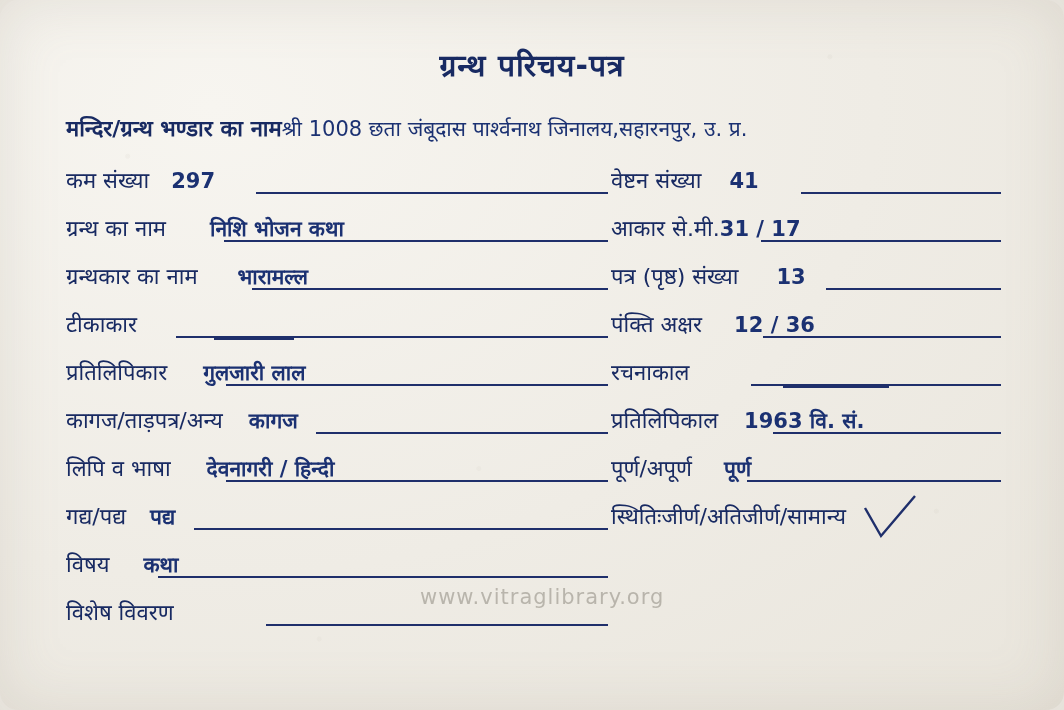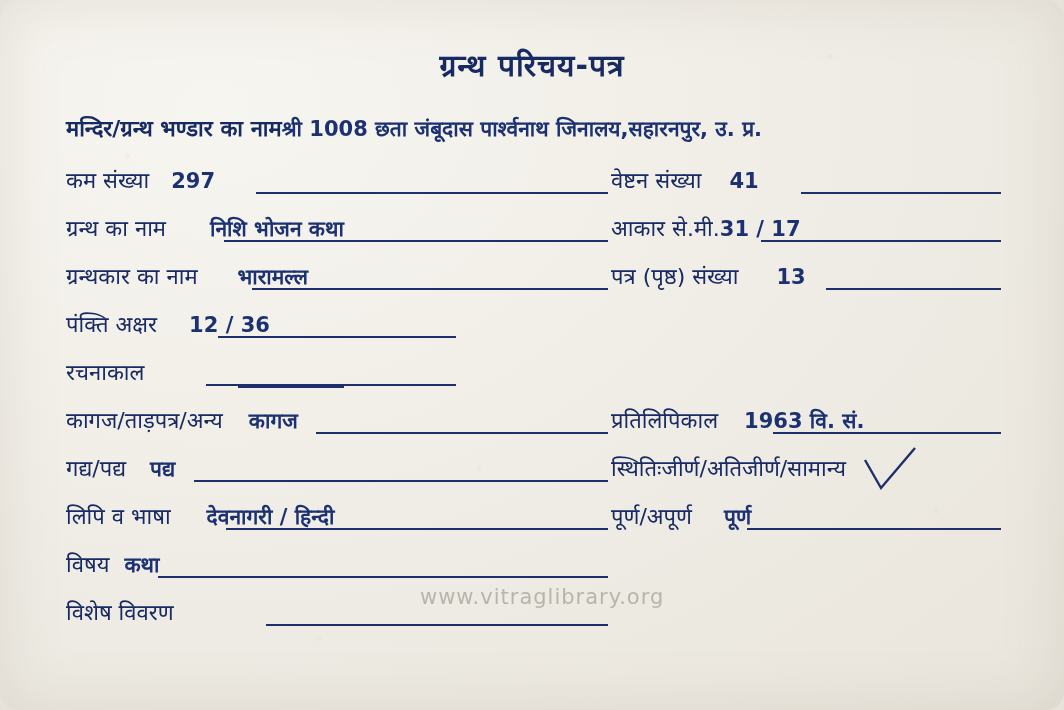--- a/index.html
+++ b/index.html
@@ -57,21 +57,21 @@
   .namerow {
     position: absolute;
     top: 112px;
     left: 66px;
     right: 40px;
     font-size: 23px;
     white-space: nowrap;
     color: #182a62;
   }
   .namerow .label { font-weight: bold; }
-  .namerow .value { font-weight: bold; }
+  .namerow .value { font-weight: normal; }
 
   .grid {
     position: absolute;
     top: 160px;
     left: 66px;
     width: 938px;
   }
   .row {
     position: relative;
     height: 48px;
@@ -173,28 +173,39 @@
         <span class="rule" style="left:186px; width:356px;"></span>
       </div>
       <div class="col right">
         <span class="label">पत्र (पृष्ठ) संख्या</span>
         <span class="value" style="margin-left:38px">13</span>
         <span class="rule" style="left:215px; width:175px;"></span>
       </div>
     </div>
 
     <div class="row">
+      <div class="col left">
+        <span class="label">टीकाकार</span>
+        <span class="value" style="margin-left:28px"></span>
+        <span class="rule" style="left:110px; width:432px;"></span>
+        <span class="rule" style="left:148px; width:80px; bottom:12px;"></span>
+      </div>
       <div class="col right">
         <span class="label">पंक्ति अक्षर</span>
         <span class="value" style="margin-left:32px">12 / 36</span>
         <span class="rule" style="left:152px; width:238px;"></span>
       </div>
     </div>
 
     <div class="row">
+      <div class="col left">
+        <span class="label">प्रतिलिपिकार</span>
+        <span class="value" style="margin-left:36px">गुलजारी लाल</span>
+        <span class="rule" style="left:160px; width:382px;"></span>
+      </div>
       <div class="col right">
         <span class="label">रचनाकाल</span>
         <span class="value" style="margin-left:26px"></span>
         <span class="rule" style="left:140px; width:250px;"></span>
         <span class="rule" style="left:172px; width:106px; bottom:12px;"></span>
       </div>
     </div>
 
     <div class="row">
       <div class="col left">
@@ -204,49 +215,49 @@
       </div>
       <div class="col right">
         <span class="label">प्रतिलिपिकाल</span>
         <span class="value" style="margin-left:26px">1963 वि. सं.</span>
         <span class="rule" style="left:162px; width:228px;"></span>
       </div>
     </div>
 
     <div class="row">
       <div class="col left">
+        <span class="label">लिपि व भाषा</span>
+        <span class="value" style="margin-left:36px">देवनागरी / हिन्दी</span>
+        <span class="rule" style="left:160px; width:382px;"></span>
+      </div>
+      <div class="col right">
+        <span class="label">पूर्ण/अपूर्ण</span>
+        <span class="value" style="margin-left:32px">पूर्ण</span>
+        <span class="rule" style="left:136px; width:254px;"></span>
+      </div>
+    </div>
+
+    <div class="row">
+      <div class="col left">
         <span class="label">गद्य/पद्य</span>
         <span class="value" style="margin-left:24px">पद्य</span>
         <span class="rule" style="left:128px; width:414px;"></span>
       </div>
       <div class="col right">
         <span class="label">स्थितिःजीर्ण/अतिजीर्ण/सामान्य</span>
         <svg class="cross" width="60" height="46" viewBox="0 0 60 46" style="left:248px; top:-2px;">
           <path d="M6 14 L22 42 L56 2" fill="none" stroke="#1f2f6b" stroke-width="2.4"></path>
         </svg>
       </div>
     </div>
 
     <div class="row">
       <div class="col left">
-        <span class="label">लिपि व भाषा</span>
-        <span class="value" style="margin-left:36px">देवनागरी / हिन्दी</span>
-        <span class="rule" style="left:160px; width:382px;"></span>
-      </div>
-      <div class="col right">
-        <span class="label">पूर्ण/अपूर्ण</span>
-        <span class="value" style="margin-left:32px">पूर्ण</span>
-        <span class="rule" style="left:136px; width:254px;"></span>
-      </div>
-    </div>
-
-    <div class="row">
-      <div class="col left">
         <span class="label">विषय</span>
-        <span class="value" style="margin-left:15px">कथा</span>
+        <span class="value" style="margin-left:34px">कथा</span>
         <span class="rule" style="left:92px; width:450px;"></span>
       </div>
       <div class="col right"></div>
     </div>
 
     <div class="row">
       <div class="col left">
         <span class="label">विशेष विवरण</span>
         <span class="rule" style="left:200px; width:342px;"></span>
       </div>

